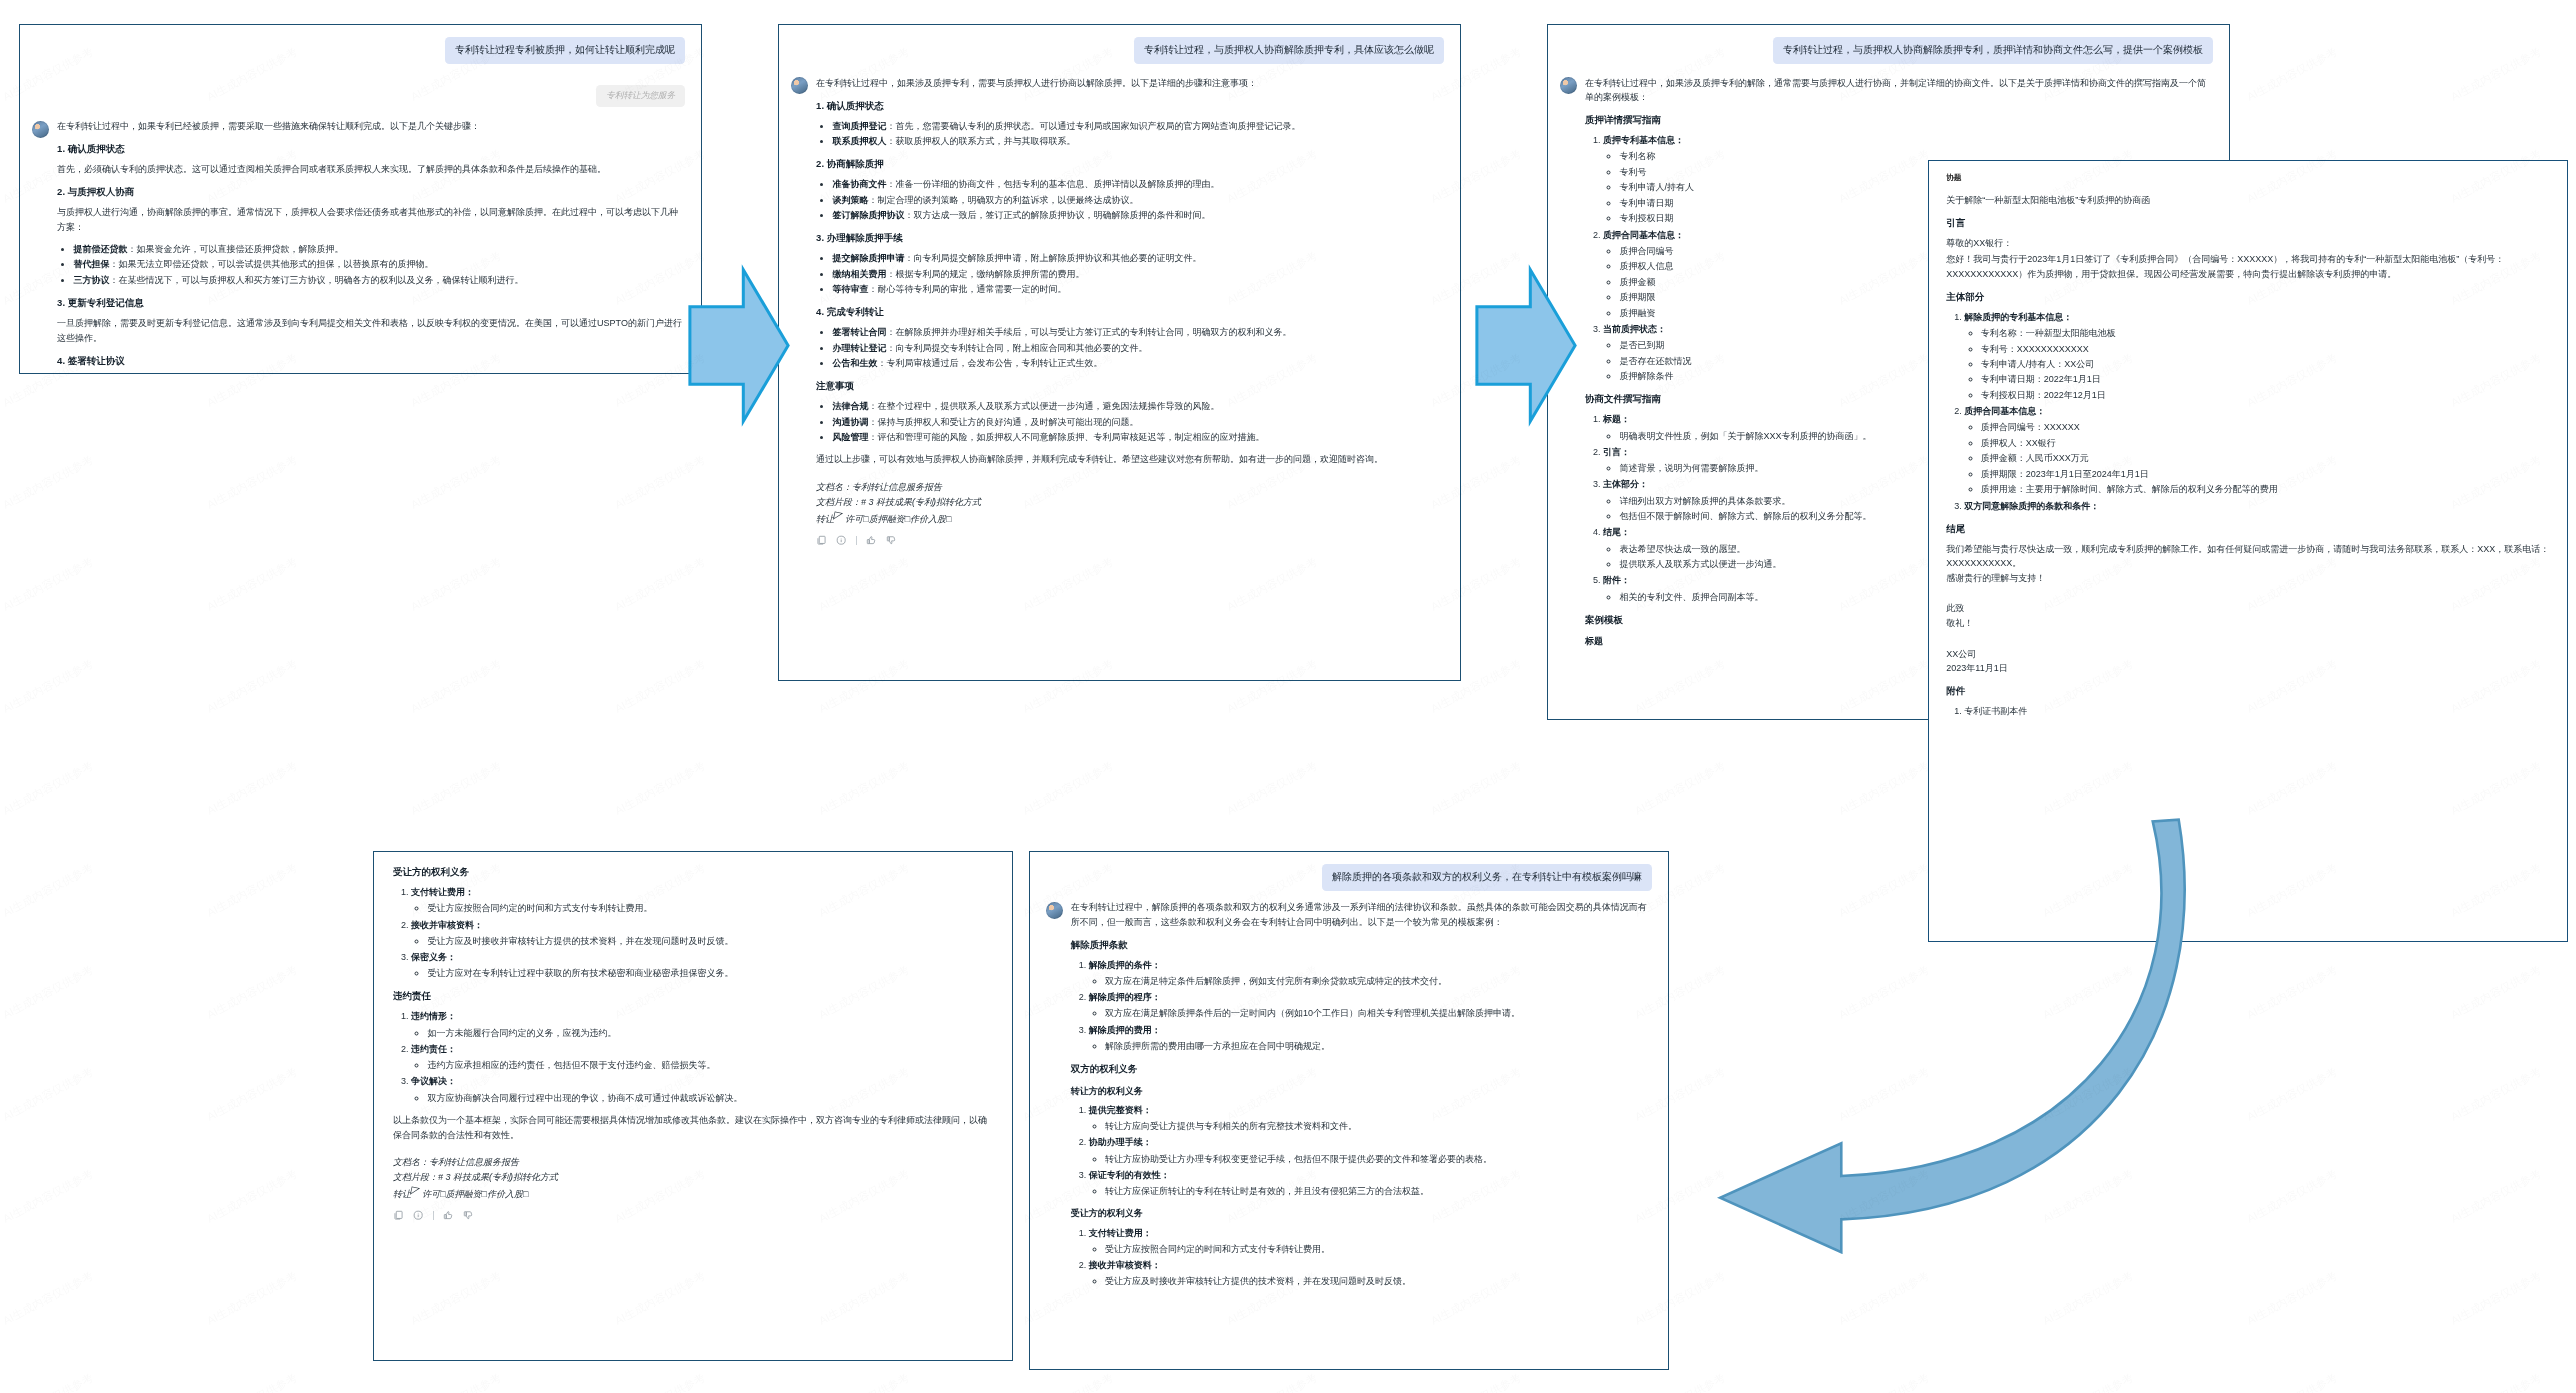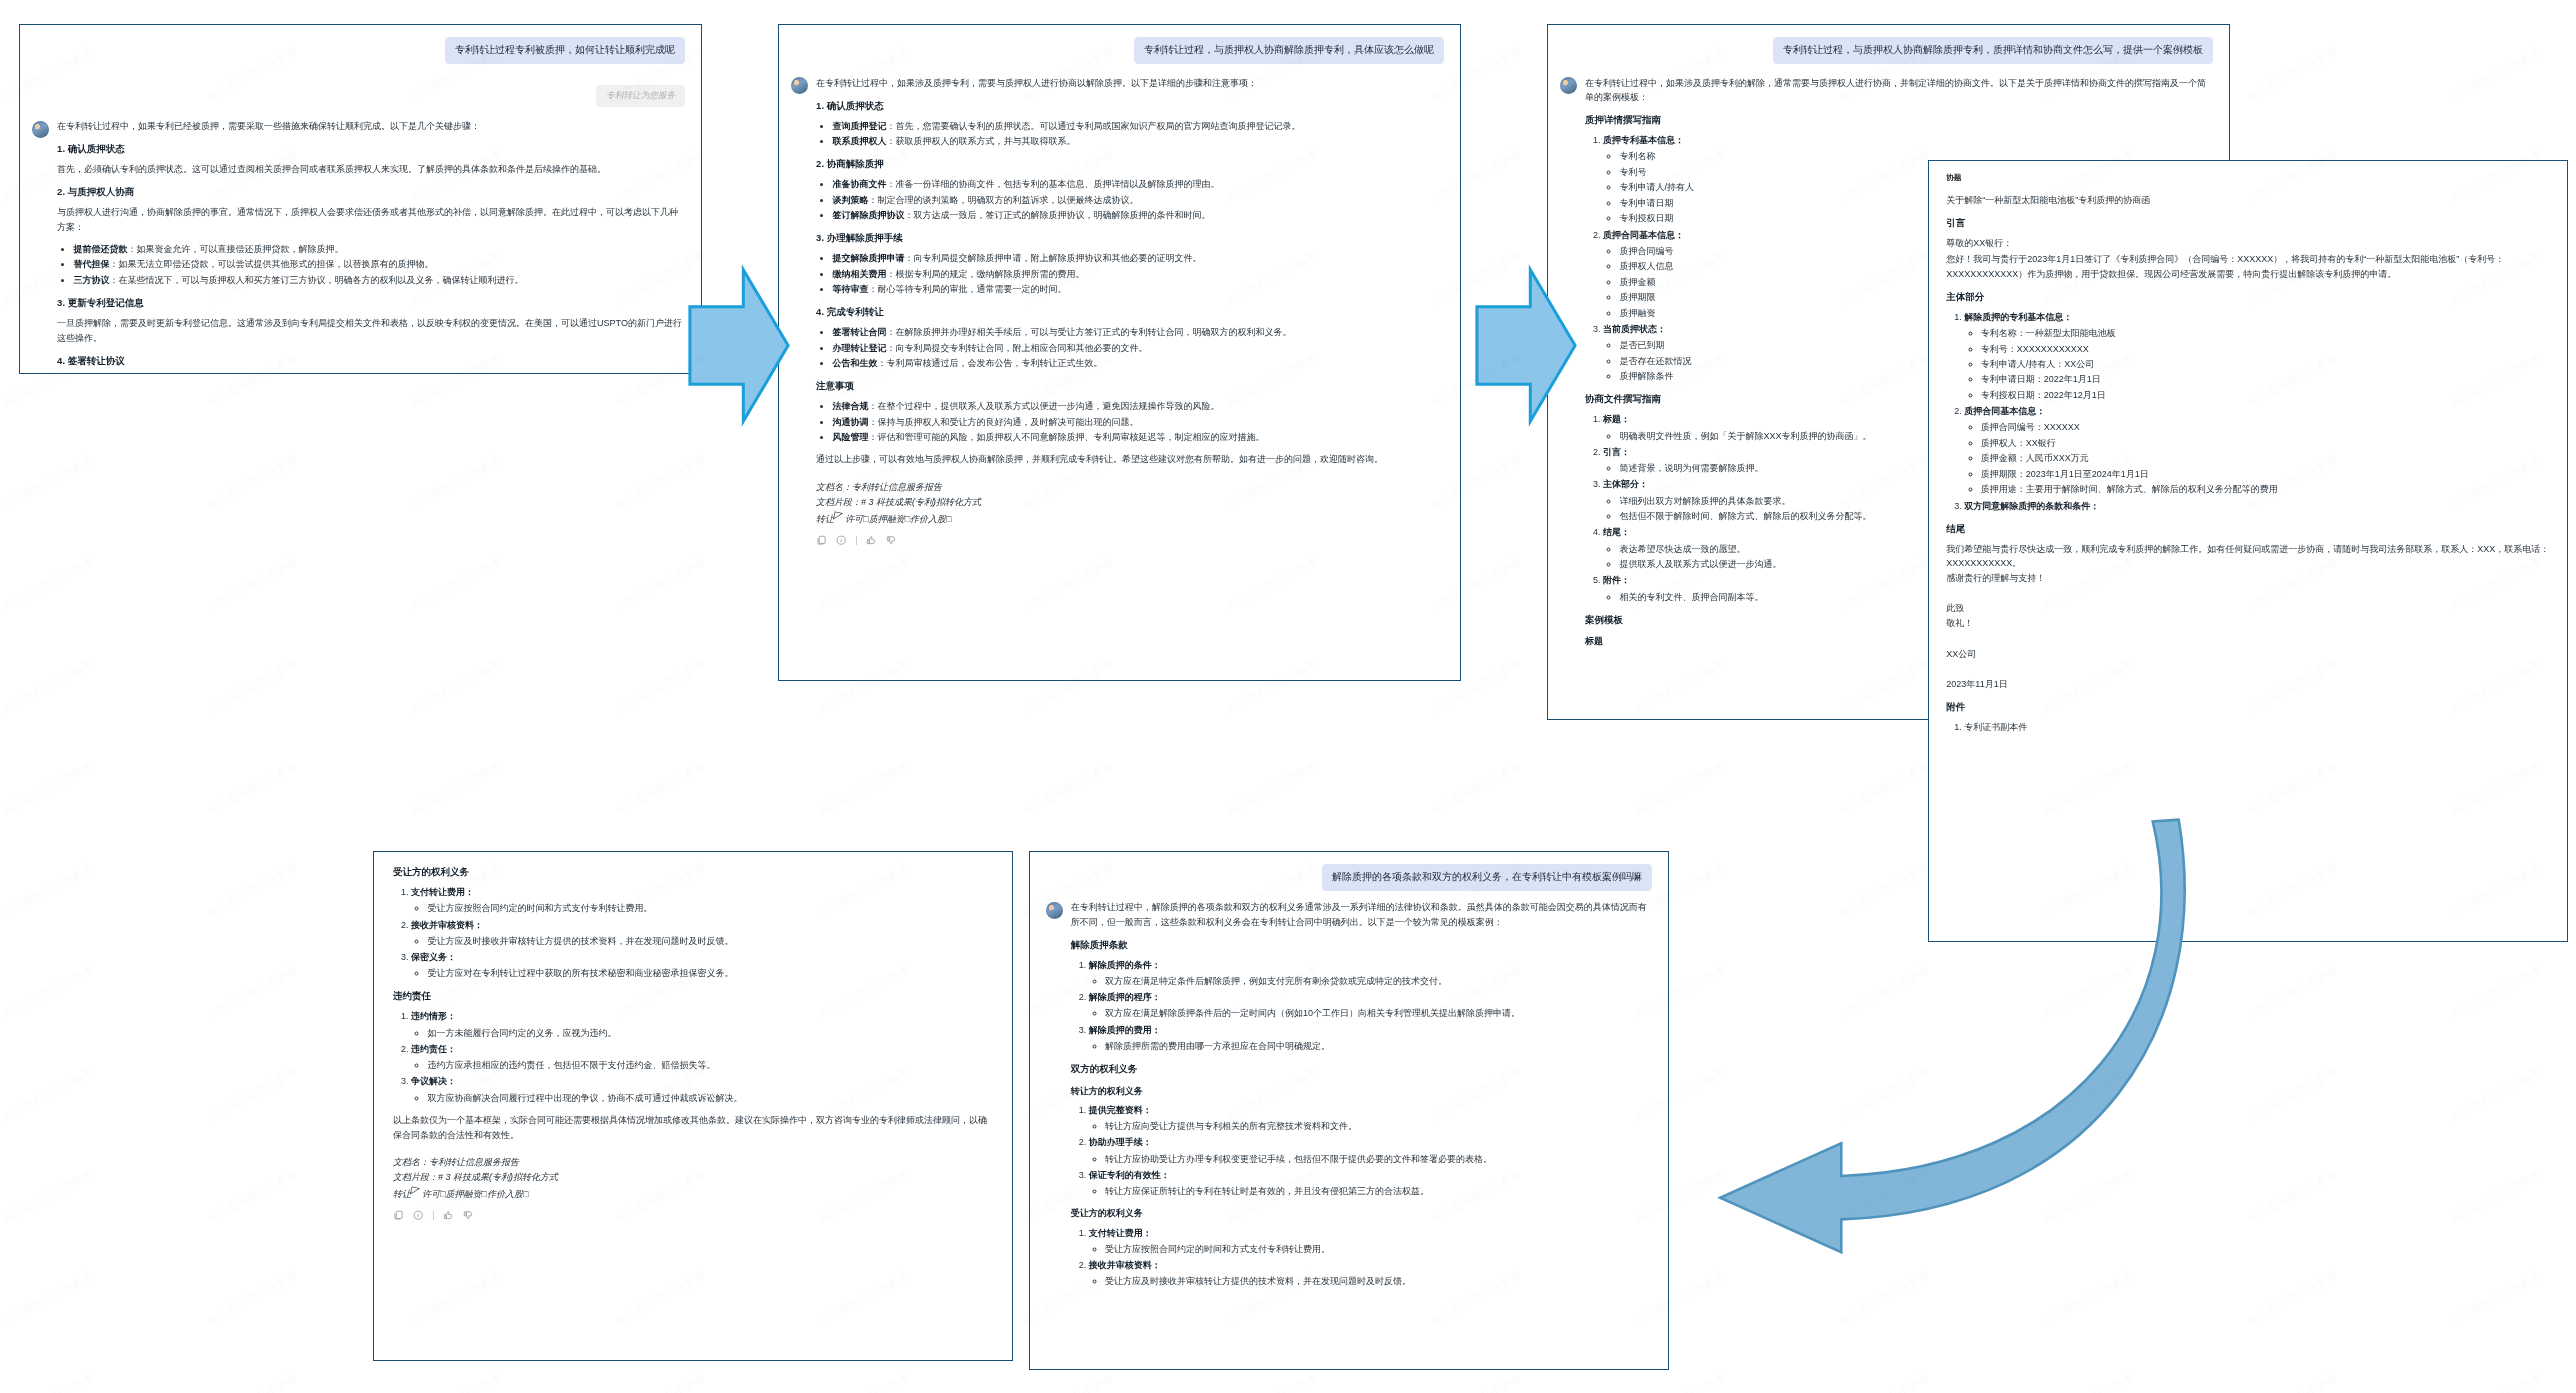--- a/index.html
+++ b/index.html
@@ -289,21 +289,21 @@
           <li>质押用途：主要用于解除时间、解除方式、解除后的权利义务分配等的费用</li>
         </ul></li>
       <li><b>双方同意解除质押的条款和条件：</b>
         </li>
     </ol>
     <div class="h">结尾</div>
     <p class="p" style="margin-bottom:0;">我们希望能与贵行尽快达成一致，顺利完成专利质押的解除工作。如有任何疑问或需进一步协商，请随时与我司法务部联系，联系人：XXX，联系电话：XXXXXXXXXXX。</p>
     <p class="p" style="margin-bottom:16px;">感谢贵行的理解与支持！</p>
     <p class="p" style="margin-bottom:0;">此致</p>
     <p class="p" style="margin-bottom:16px;">敬礼！</p>
-    <p class="p" style="margin-bottom:16px;">XX公司</p>
+    <p class="p" style="margin-bottom:0;">XX公司</p>
     <p class="p">2023年11月1日</p>
     <div class="h">附件</div>
     <ol class="num">
       <li>专利证书副本件</li>
     </ol>
   </div>
 </div>
 
 <div class="panel" style="left:373px;top:851px;width:640px;height:510px;">
   <div class="panel-inner" style="padding:14px 19px;">

